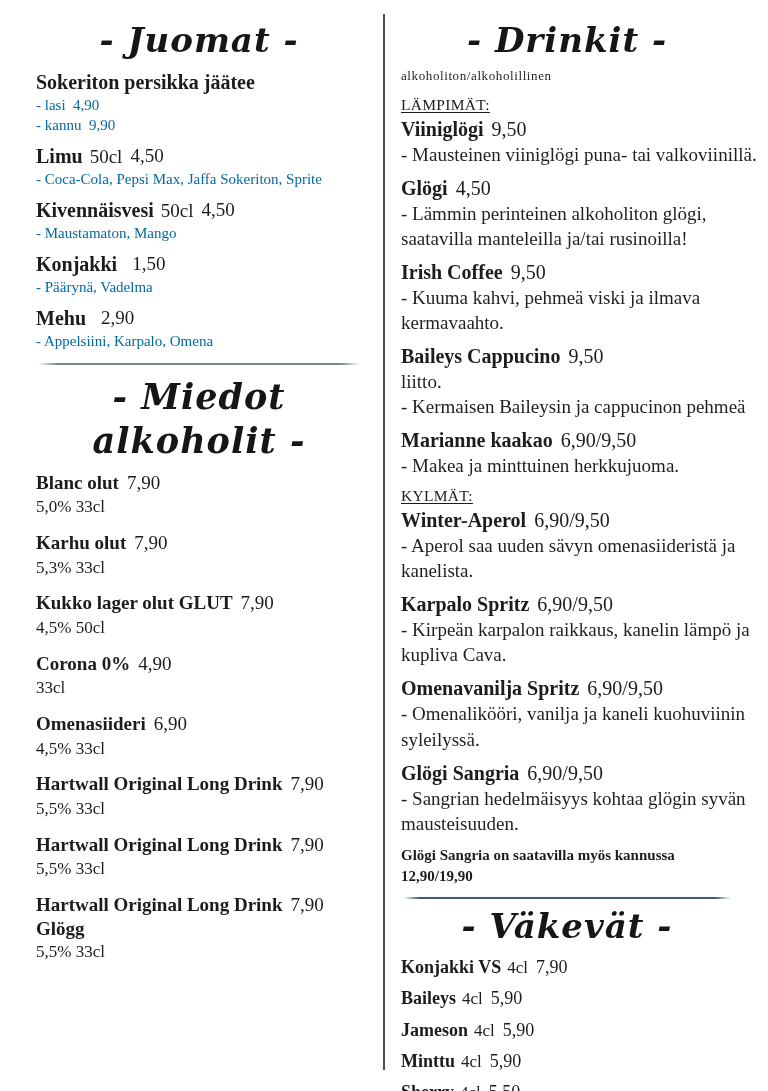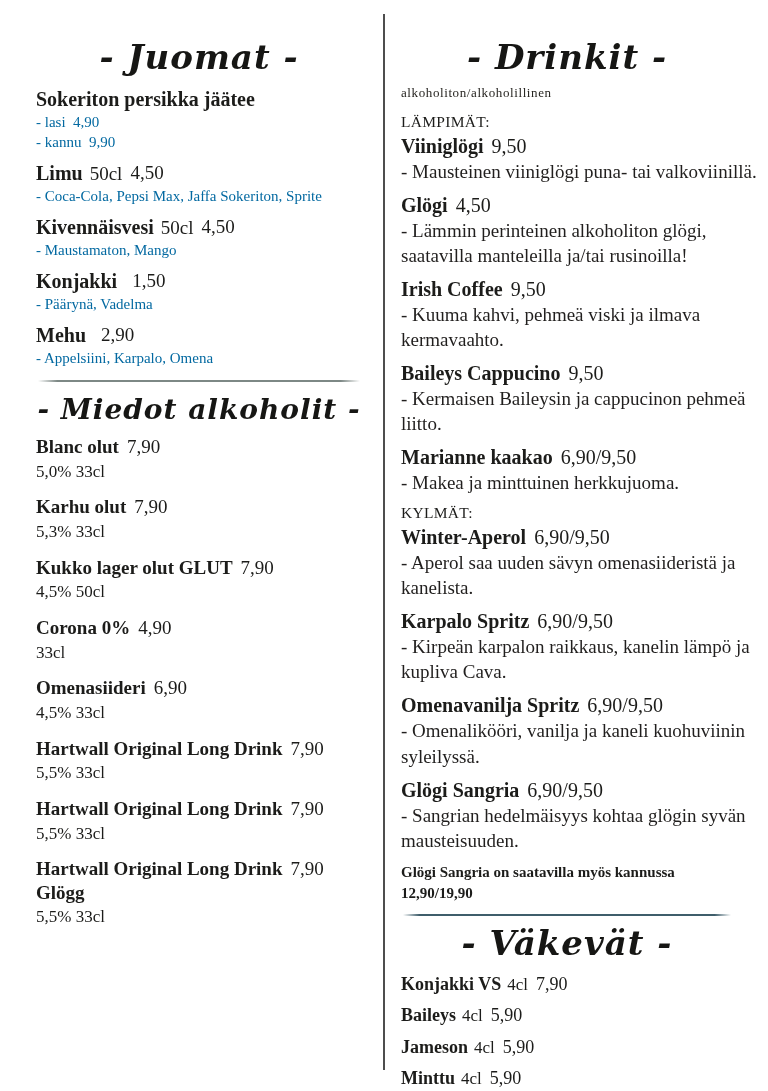--- a/index.html
+++ b/index.html
@@ -3,49 +3,49 @@
 <meta charset="utf-8">
 <style>
   *{box-sizing:border-box}
   html,body{margin:0;padding:0}
   body{
     width:768px;height:1091px;position:relative;overflow:hidden;
     background:#ffffff;color:var(--ink,#1c1c1a);
     font-family:"Liberation Serif",serif;
   }
   .vdivider{position:absolute;left:383px;top:14px;width:2px;height:1056px;background:var(--divider,#4e4e4e)}
-  .col{position:absolute;top:36px}
+  .col{position:absolute;top:19px}
   .col-left{left:36px;width:326px}
   .col-right{left:401px;width:332px}
 
   .menu-title{
     font-family:"DejaVu Serif",serif;font-style:italic;font-weight:bold;
     font-size:34px;line-height:1.25;text-align:center;letter-spacing:1px;
     color:#161614;margin-bottom:8px;
   }
-  .menu-title.small{font-size:28px;margin-top:2px}
+  .menu-title.small{font-size:35px;margin-top:2px}
 
   .row{display:flex;justify-content:flex-start;align-items:flex-start}
   .nm{font-weight:bold;font-size:20px;line-height:1.25}
   .nm2{display:block;font-weight:bold;font-size:20px;line-height:1.25}
   .sz{font-weight:normal;font-size:19px;margin-left:7px}
   .price{font-weight:normal;font-size:19px;line-height:1.3;white-space:nowrap;padding-left:8px}
 
   .jitem{margin-bottom:9px}
   .sub{font-size:15px;line-height:1.34;white-space:pre;color:#0369a1}
   .sep{height:2px;border:none}
   .sep-gray{margin:12px 2px 10px 2px;background:linear-gradient(90deg,rgba(125,136,133,0),#7d8885 6%,#7d8885 94%,rgba(125,136,133,0))}
   .sep-blue{margin:10px 2px 6px 2px;background:linear-gradient(90deg,rgba(63,94,107,0),#3f5e6b 5%,#3f5e6b 95%,rgba(63,94,107,0))}
 
   .mitem{margin-bottom:11px}
   .mitem .nm,.mitem .nm2{font-size:19px}
   .sub2{font-size:17px;line-height:1.45;white-space:pre}
 
   .subtitle{font-size:13px;text-align:left;letter-spacing:.6px;margin:-2px 0 12px 0;color:#262420}
-  .grp-label{font-size:15.5px;letter-spacing:.3px;text-underline-offset:2px;margin-bottom:3px}
+  .grp-label{font-size:15.5px;letter-spacing:.3px;text-decoration:underline;text-underline-offset:2px;margin-bottom:3px}
   .ditem{margin-bottom:9px}
   .dname{font-size:20px;line-height:1.25}
   .dname .nm{font-size:20px}
   .dpr{font-weight:normal;margin-left:8px}
   .desc{font-size:19px;line-height:1.32;white-space:pre;color:#211f1e}
   .note-line{font-size:15px;font-weight:bold;line-height:1.42;white-space:pre}
 
   .vitem{margin-bottom:8px}
   .vitem .nm{font-size:18px}
   .vitem .sz{font-size:17px;margin-left:6px}
@@ -191,22 +191,22 @@
   </div>
 
   <div class="ditem">
     <div class="dname"><span class="nm">Irish Coffee</span><span class="dpr">9,50</span></div>
     <div class="desc">- Kuuma kahvi, pehmeä viski ja ilmava</div>
     <div class="desc">kermavaahto.</div>
   </div>
 
   <div class="ditem">
     <div class="dname"><span class="nm">Baileys Cappucino</span><span class="dpr">9,50</span></div>
+    <div class="desc">liitto.</div>
     <div class="desc">- Kermaisen Baileysin ja cappucinon pehmeä</div>
-    <div class="desc">liitto.</div>
   </div>
 
   <div class="ditem">
     <div class="dname"><span class="nm">Marianne kaakao</span><span class="dpr">6,90/9,50</span></div>
     <div class="desc">- Makea ja minttuinen herkkujuoma.</div>
   </div>
 
   <div class="grp-label">KYLMÄT:</div>
 
   <div class="ditem">

